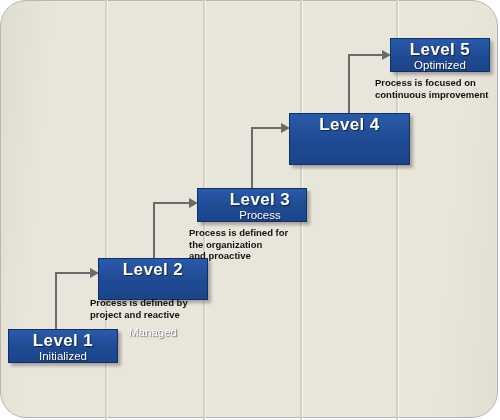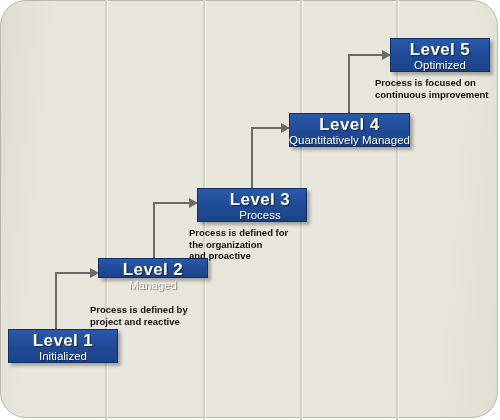--- a/index.html
+++ b/index.html
@@ -129,38 +129,37 @@
 
   <div class="conn conn-v" style="left:348px; top:54px; height:65px;"></div>
   <div class="conn conn-h" style="left:348px; top:54px; width:36px;"></div>
   <div class="arrowhead" style="left:382px; top:50px;"></div>
 
   <div class="level-box" style="left:8px; top:329px; width:110px; height:34px;">
     <span class="level-title">Level 1</span>
     <span class="level-sub">Initialized</span>
   </div>
 
-  <div class="level-box" style="left:98px; top:258px; width:110px; height:20px;">
+  <div class="level-box" style="left:98px; top:258px; width:110px; height:42px;gap:47px;">
     <span class="level-title">Level 2</span>
     <span class="level-sub">Managed</span>
   </div>
-  <div class="caption" style="left:90px; top:297px; width:126px;margin-top:7px;">Process is defined by
+  <div class="caption" style="left:90px; top:297px; width:126px;">Process is defined by
 project and reactive</div>
 
   <div class="level-box" style="left:197px; top:188px; width:110px; height:34px;padding-left:20px;">
     <span class="level-title">Level 3</span>
     <span class="level-sub">Process</span>
   </div>
   <div class="caption" style="left:189px; top:227px; width:126px;">Process is defined for
 the organization
 and proactive</div>
 
-  <div class="level-box" style="left:289px; top:113px; width:121px; height:34px;">
+  <div class="level-box" style="left:289px; top:113px; width:121px; height:52px;">
     <span class="level-title">Level 4</span>
-    <span class="level-sub">Quantitatively Managed</span>
   </div>
 
   <div class="level-box" style="left:390px; top:38px; width:100px; height:34px;">
     <span class="level-title">Level 5</span>
     <span class="level-sub">Optimized</span>
   </div>
   <div class="caption" style="left:375px; top:77px; width:126px;">Process is focused on
 continuous improvement</div>
 </div>
 

